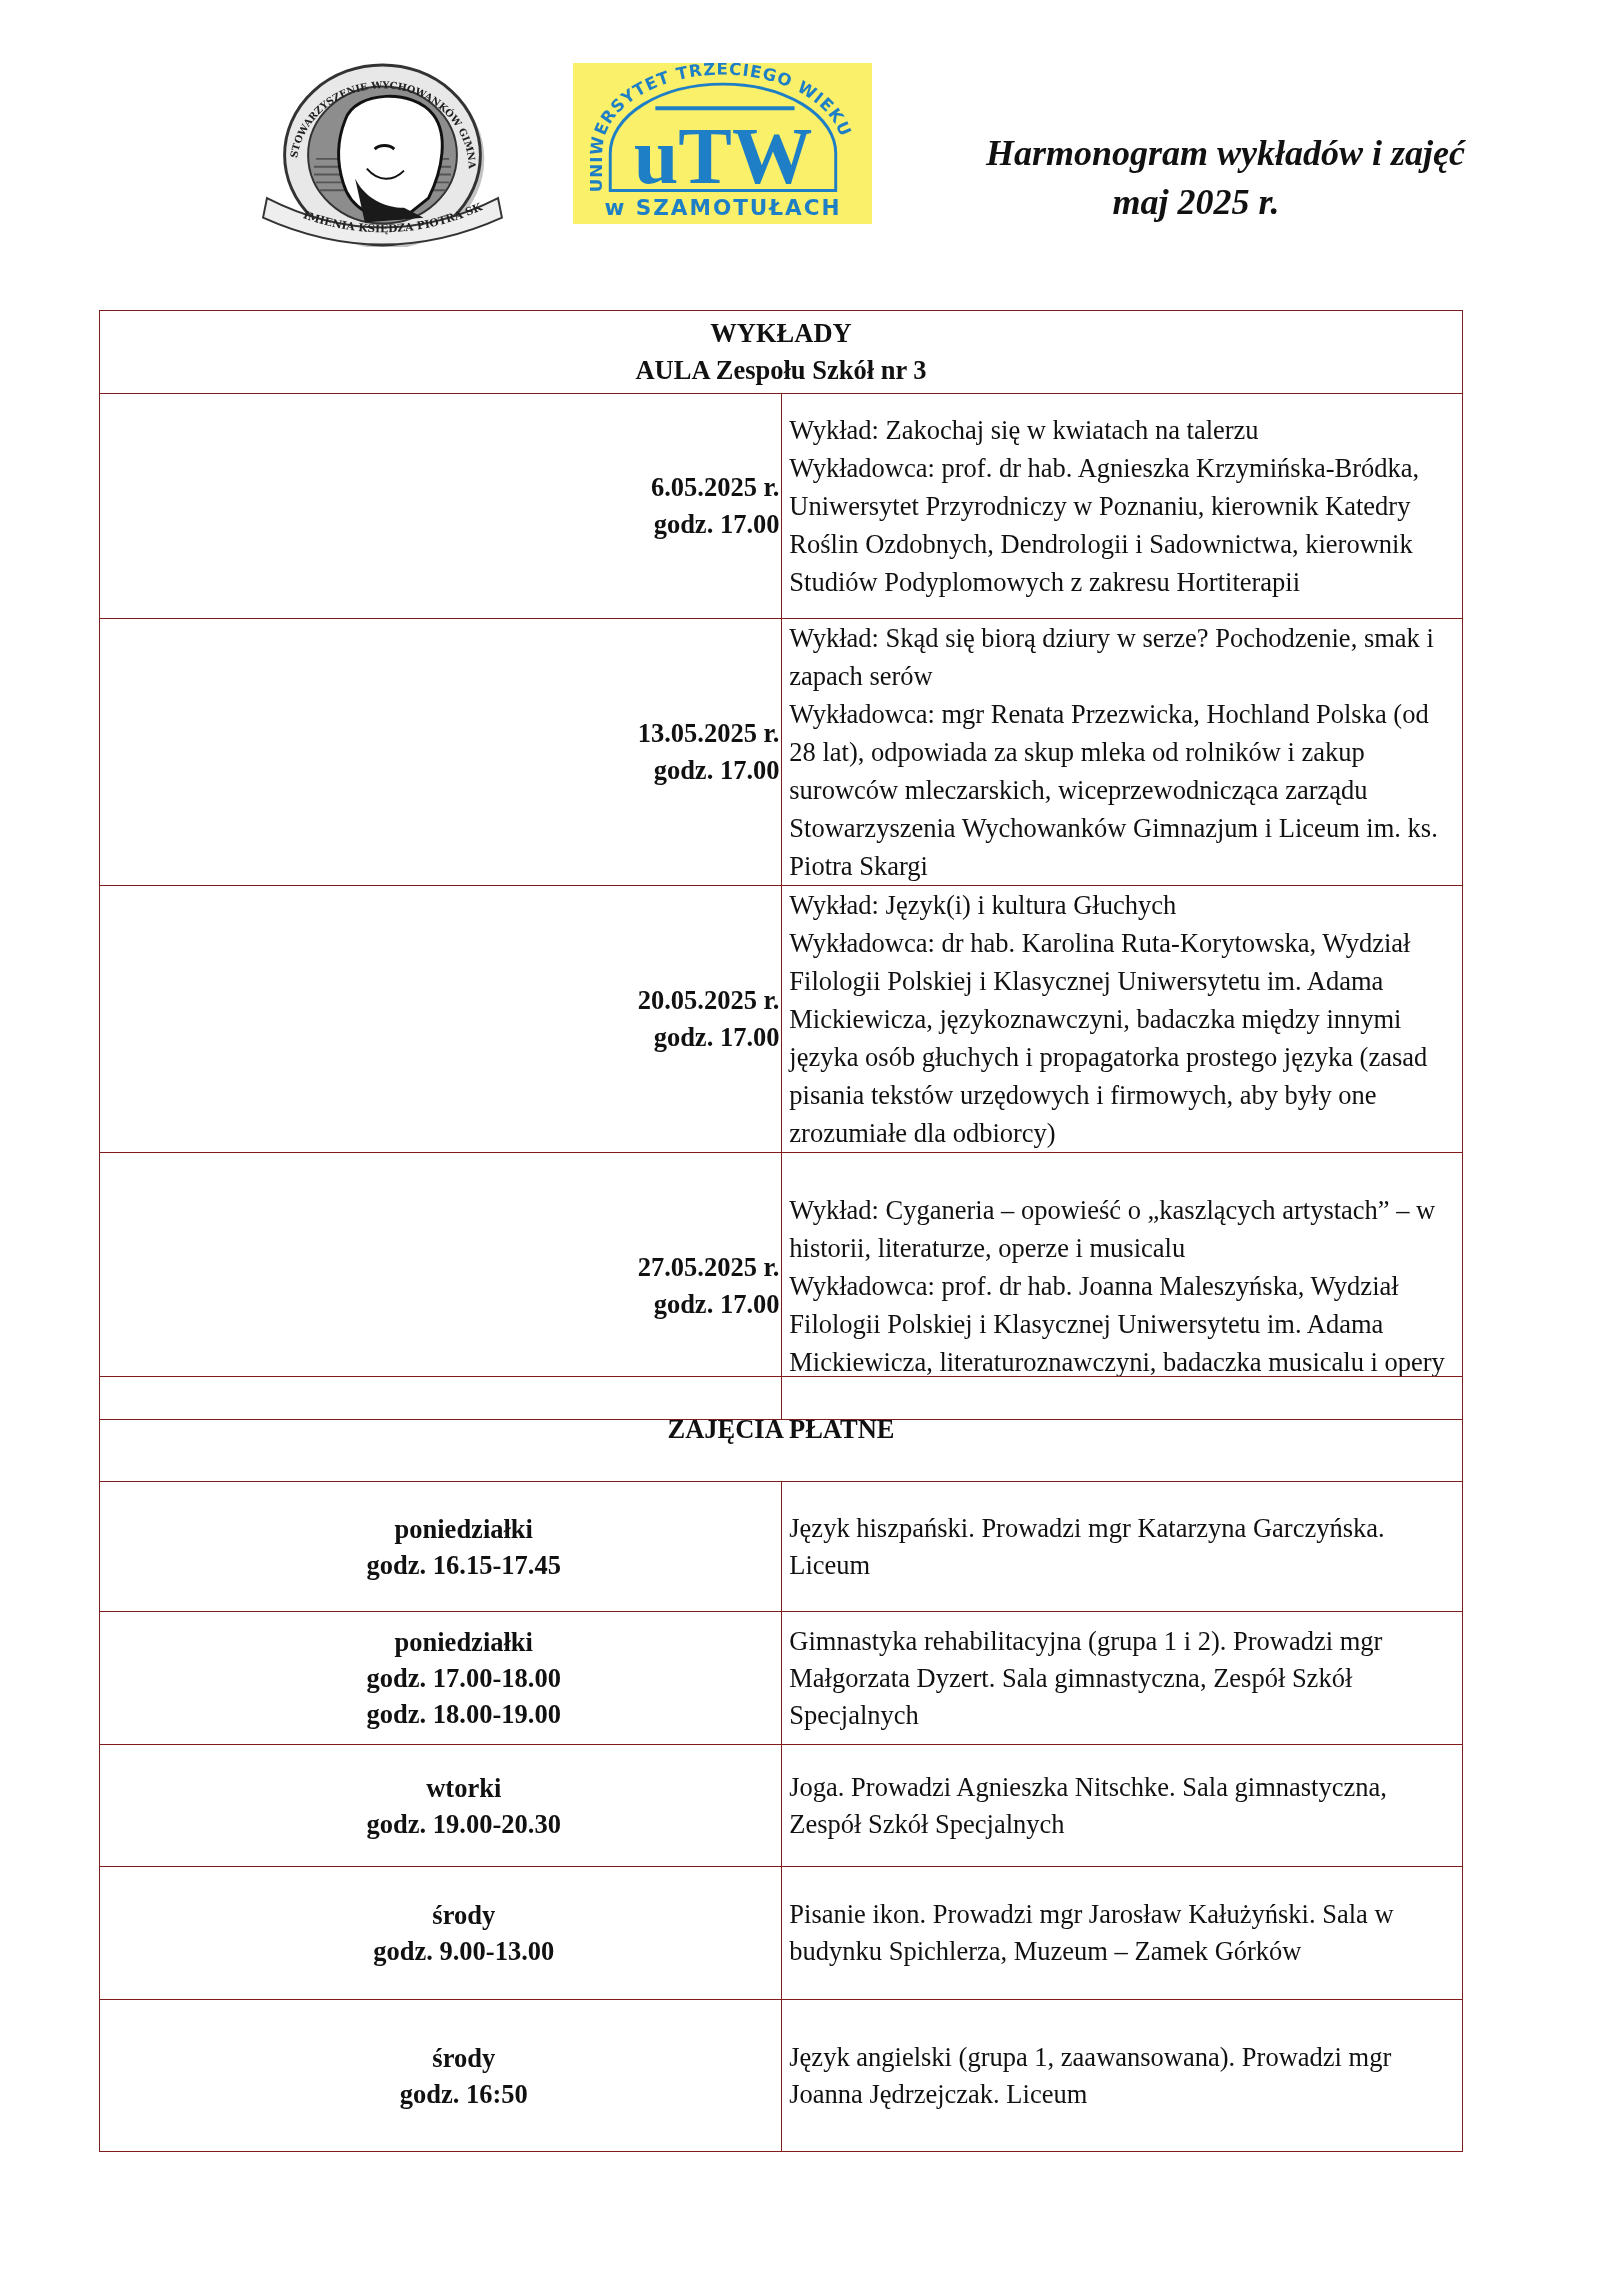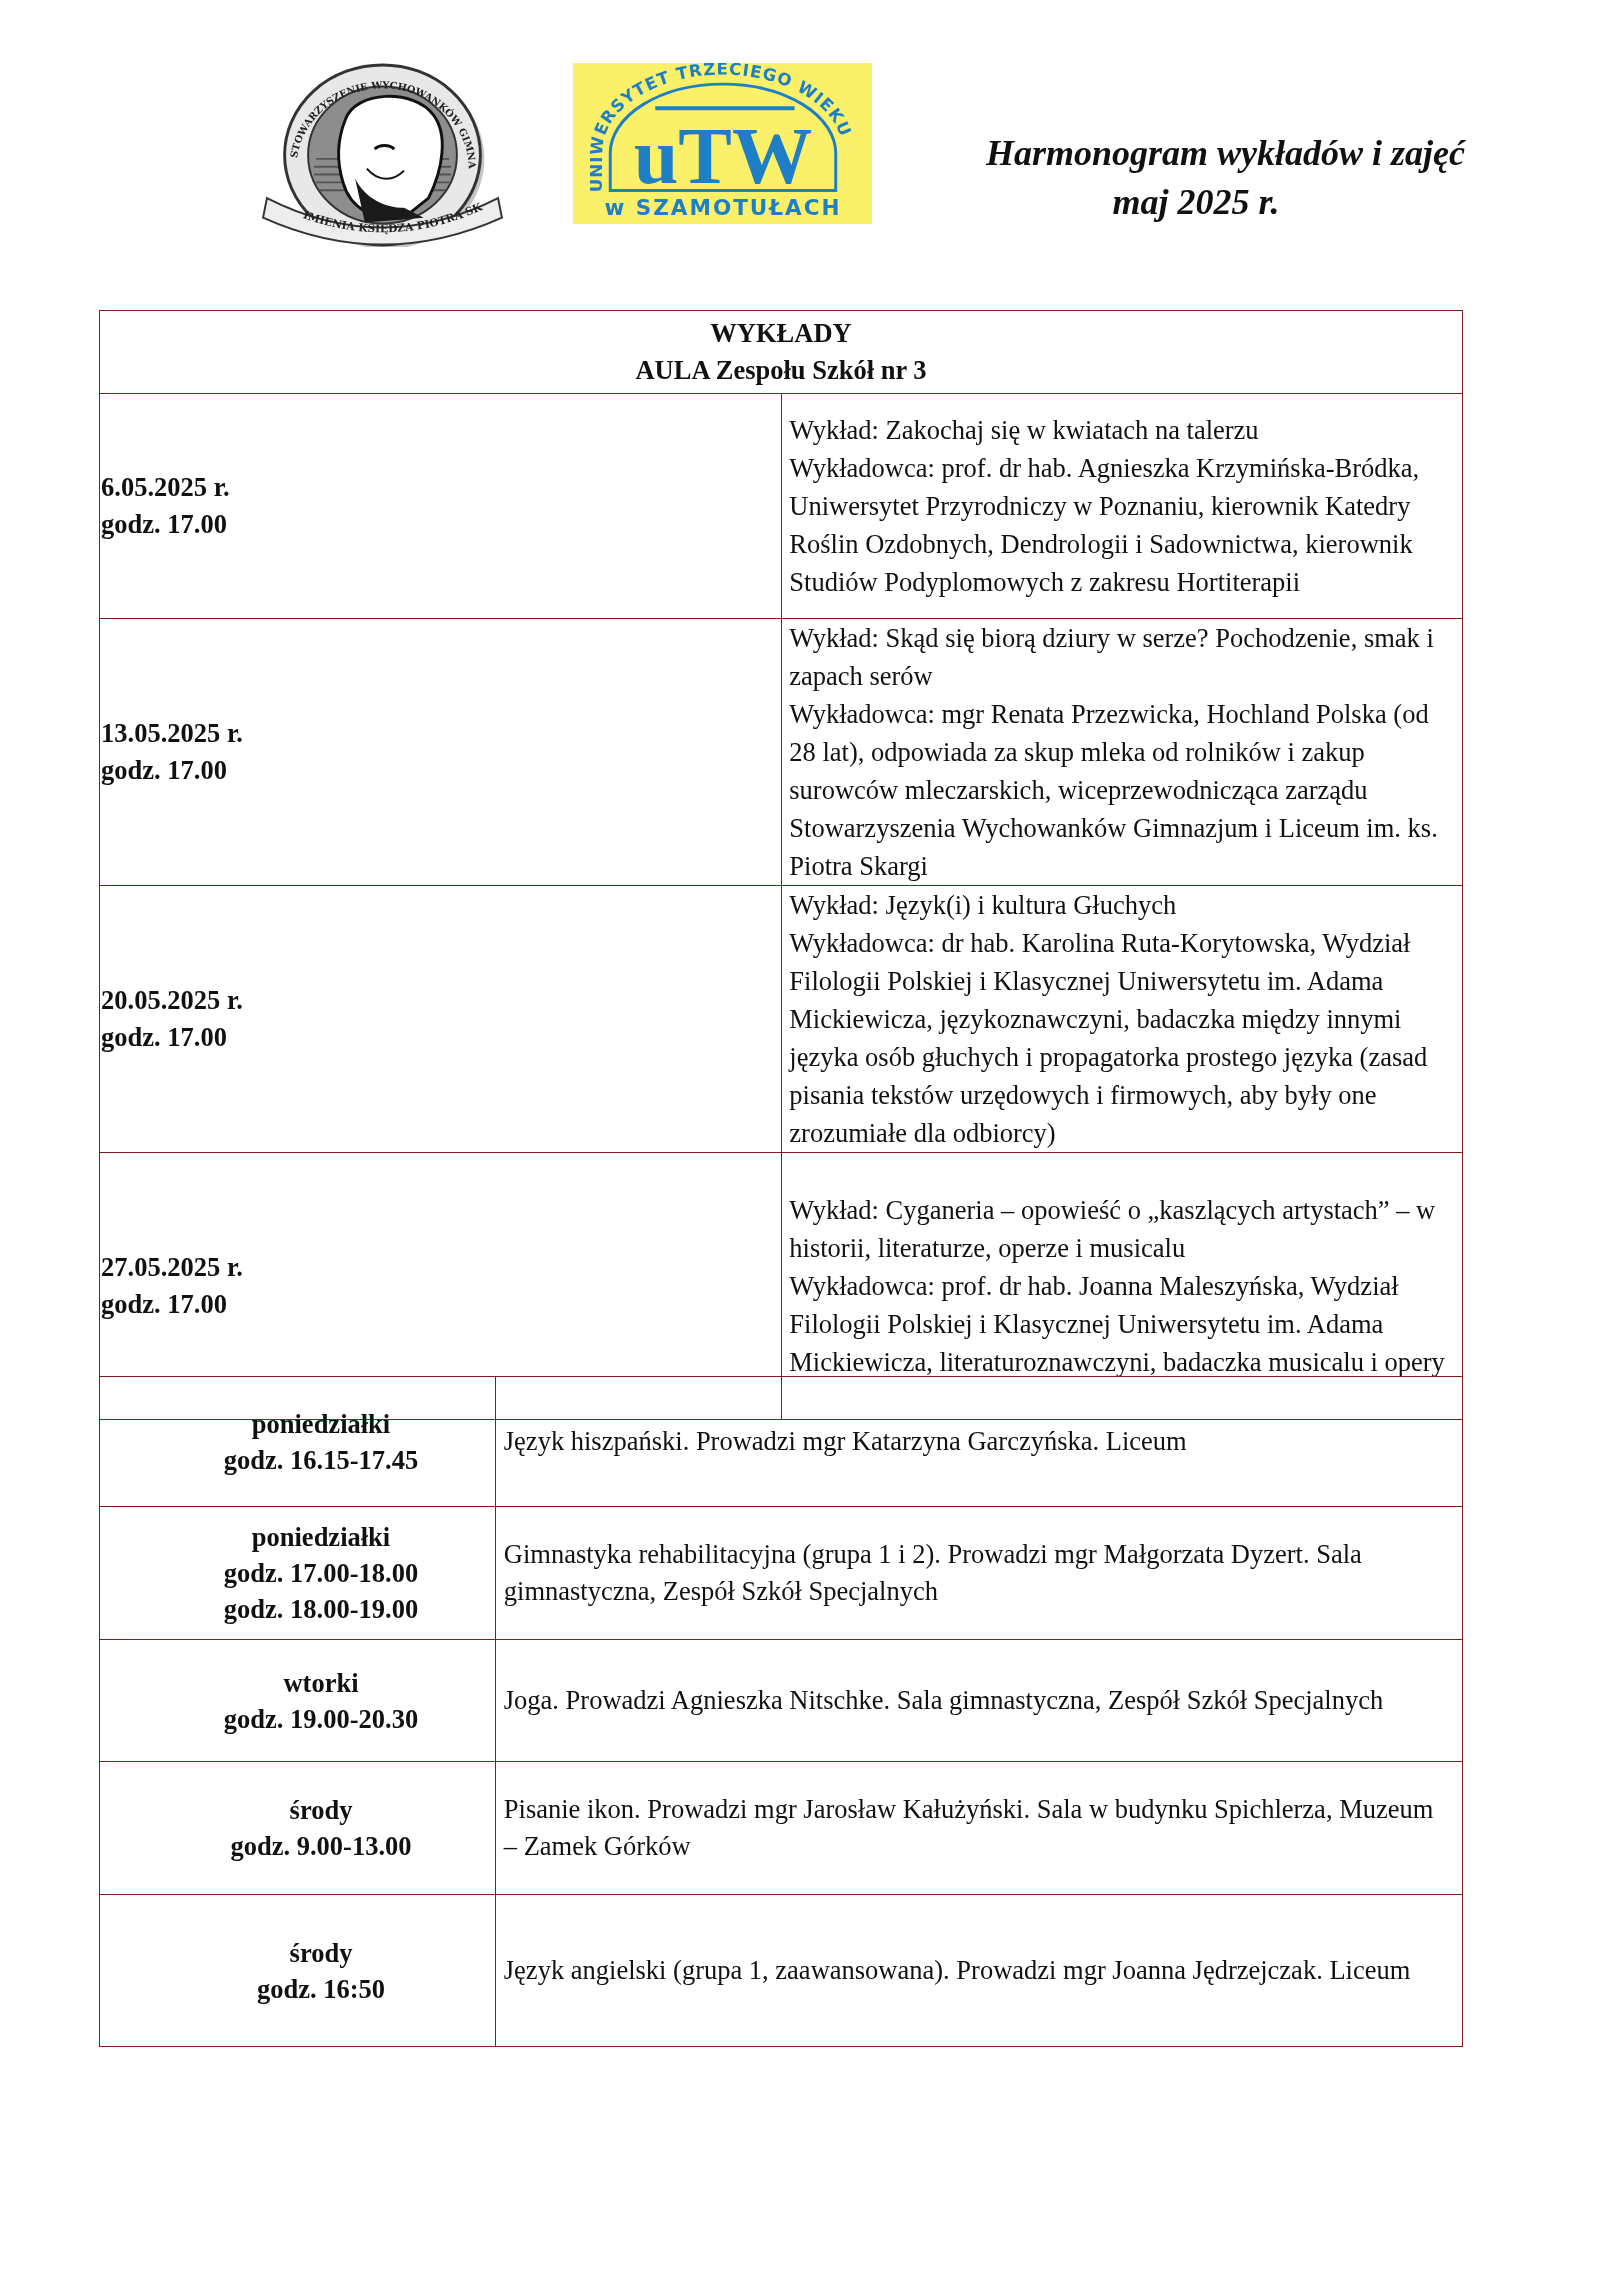--- a/index.html
+++ b/index.html
@@ -22,21 +22,21 @@
 
   
   .tbl { position: absolute; left: 99px; border-collapse: collapse; table-layout: fixed; }
   .tbl td { border: 1px solid #7f1d1d; vertical-align: middle; }
   .lectures { top: 310px; width: 1364px; }
   .lectures .hdr {
     text-align: center; font-weight: bold; font-size: 26.5px; line-height: 37px;
     height: 78px; padding: 2px 0;
   }
   .lectures .date {
-    width: 233px; text-align: left; font-weight: bold; font-size: 26.5px; line-height: 37px;
+    width: 233px; text-align: right; font-weight: bold; font-size: 26.5px; line-height: 37px;
   }
   .lectures .desc {
     font-size: 26.5px; line-height: 38px; padding: 0 13.7px 0 7.8px;
   }
   .b { font-weight: normal; }
   .r1 { height: 225px; }
   .r2 { height: 230px; }
   .r3 { height: 267px; }
   .r4 { height: 267px; }
 
@@ -156,20 +156,23 @@
     <td class="desc">
       <div class="b">Wykład: Cyganeria – opowieść o „kaszlących artystach” – w historii, literaturze, operze i musicalu</div>
       <div><span class="b">Wykładowca: prof. dr hab. Joanna Maleszyńska</span><span>, Wydział Filologii Polskiej i Klasycznej Uniwersytetu im. Adama Mickiewicza, literaturoznawczyni, badaczka musicalu i opery</span></div>
     </td>
   </tr>
 </tbody>
   </table>
 
 <table class="tbl paid">
   <tbody>
+      <tr>
+    <td class="hdr" colspan="2">ZAJĘCIA PŁATNE</td>
+  </tr>
   <tr class="p1">
     <td class="when">
       <div>poniedziałki</div>
       <div>godz. 16.15-17.45</div>
     </td>
     <td class="what">Język hiszpański. Prowadzi mgr Katarzyna Garczyńska. Liceum</td>
   </tr>
   <tr class="p2">
     <td class="when">
       <div>poniedziałki</div>

